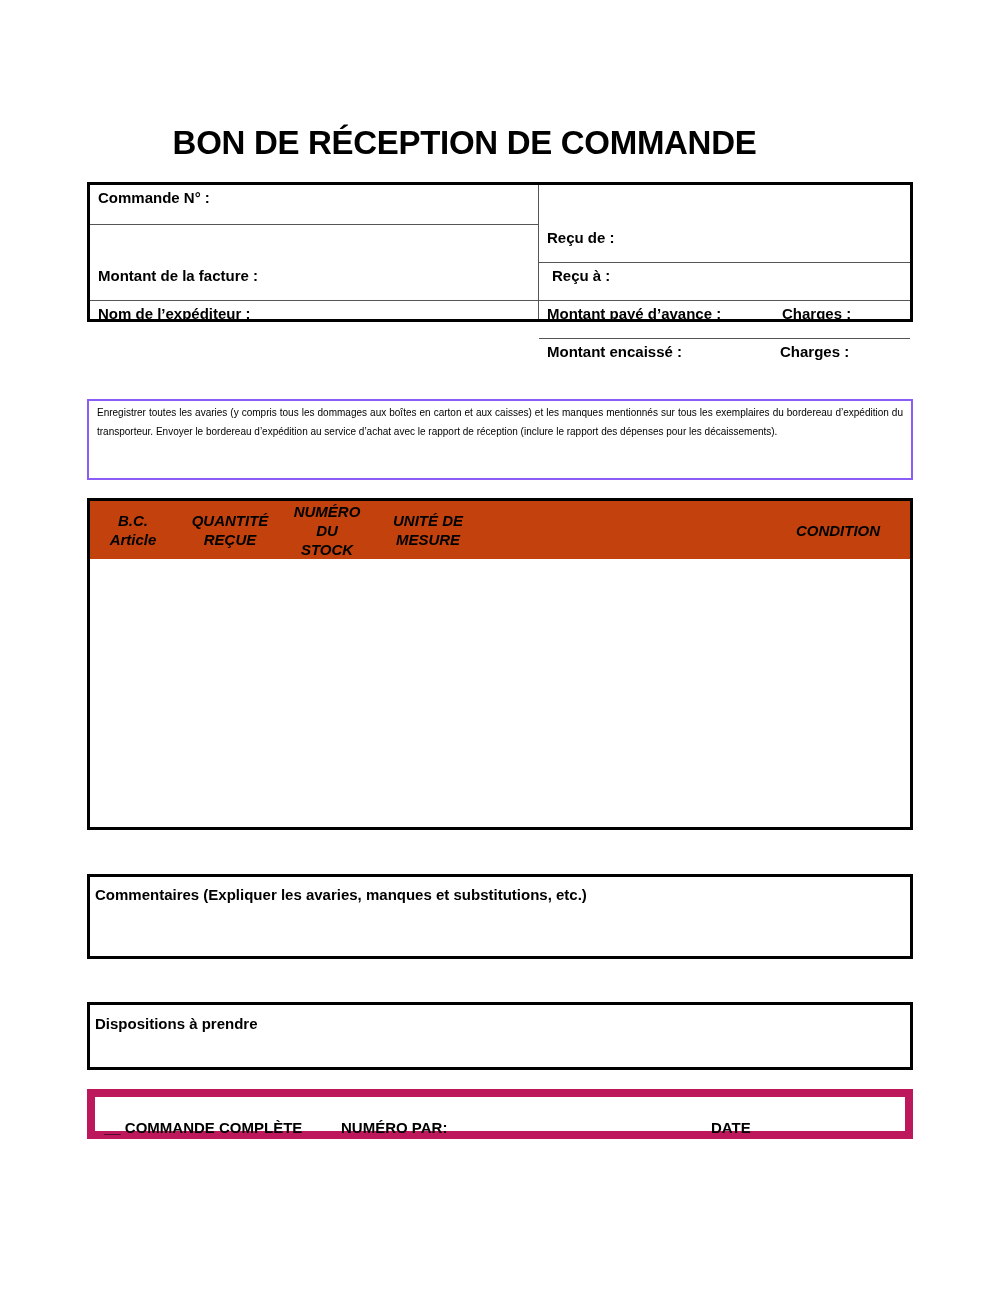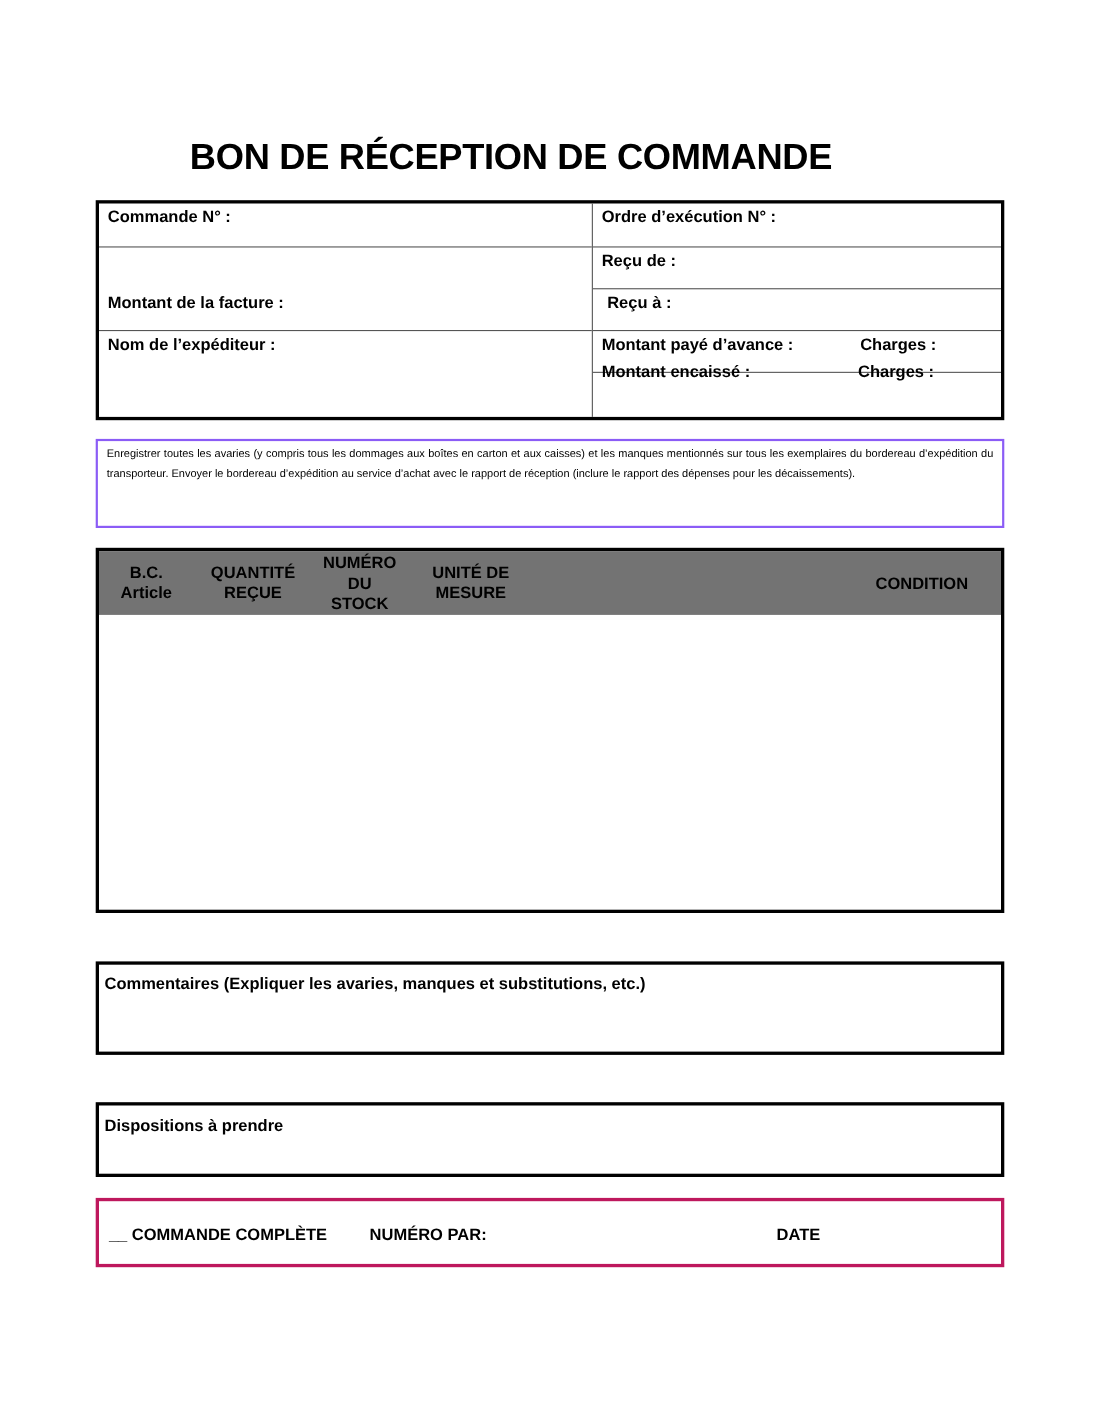--- a/index.html
+++ b/index.html
@@ -24,21 +24,21 @@
       font-weight: bold;
       font-size: 33px;
       letter-spacing: -0.3px;
     }
     
     .info {
       position: absolute;
       left: 87px;
       top: 182px;
       width: 826px;
-      height: 200px;
+      height: 140px;
       box-sizing: border-box;
       border: 3px solid #000;
     }
     .info .col-left {
       position: absolute; left: 0; top: 0; width: 448px; height: 100%;
       border-right: 1px solid #555;
     }
     .info .col-right {
       position: absolute; left: 449px; top: 0; right: 0; height: 100%;
     }
@@ -76,21 +76,22 @@
       top: 498px;
       width: 826px;
       height: 332px;
       box-sizing: border-box;
       border: 3px solid #000;
     }
     .items .head {
       position: absolute;
       left: 0; top: 0; right: 0;
       height: 58px;
-      background: #737373;
+      background: #c2410c;
+      font-style: italic;
     }
     .th {
       position: absolute;
       top: 0;
       height: 58px;
       display: flex;
       align-items: center;
       justify-content: center;
       text-align: center;
       font-weight: bold;
@@ -114,23 +115,23 @@
       left: 87px;
       width: 826px;
       box-sizing: border-box;
       border: 3px solid #000;
     }
     .footer {
       position: absolute;
       left: 87px;
       top: 1089px;
       width: 826px;
-      height: 63px;
-      box-sizing: border-box;
-      border: 3px solid #be185d;
+      height: 50px;
+      box-sizing: border-box;
+      border: 8px solid #be185d;
       font-weight: bold;
       font-size: 15px;
     }
     .footer span {
       position: absolute;
       top: 22px;
     }
   </style>
 </head>
 <body>
@@ -143,34 +144,31 @@
       <span>Commande N° :</span>
     </div>
     <div class="cell bb" style="top:78px;height:38px;">
       <span>Montant de la facture :</span>
     </div>
     <div class="cell" style="top:116px;height:76px;">
       <span>Nom de l’expéditeur :</span>
     </div>
   </div>
   <div class="col-right">
-    <div class="cell bb" style="top:0;height:40px;">
-      <span>Ordre d’exécution N° :</span>
-    </div>
     <div class="cell bb" style="top:40px;height:38px;">
       <span>Reçu de :</span>
     </div>
     <div class="cell bb" style="top:78px;height:38px;padding-left:13px;">
       <span>Reçu à :</span>
     </div>
     <div class="cell bb" style="top:116px;height:38px;">
       <span>Montant payé d’avance :</span>
       <span class="extra" style="left:243px;">Charges :</span>
     </div>
-    <div class="cell" style="top:141px;height:38px;">
+    <div class="cell" style="top:154px;height:38px;">
       <span>Montant encaissé :</span>
       <span class="extra" style="left:241px;">Charges :</span>
     </div>
   </div>
 </div>
 
 <div class="notice">Enregistrer toutes les avaries (y compris tous les dommages aux boîtes en carton et aux caisses) et les manques mentionnés sur tous les exemplaires du bordereau d’expédition du transporteur. Envoyer le bordereau d’expédition au service d’achat avec le rapport de réception (inclure le rapport des dépenses pour les décaissements).</div>
 
 <div class="items">
   <div class="head">

